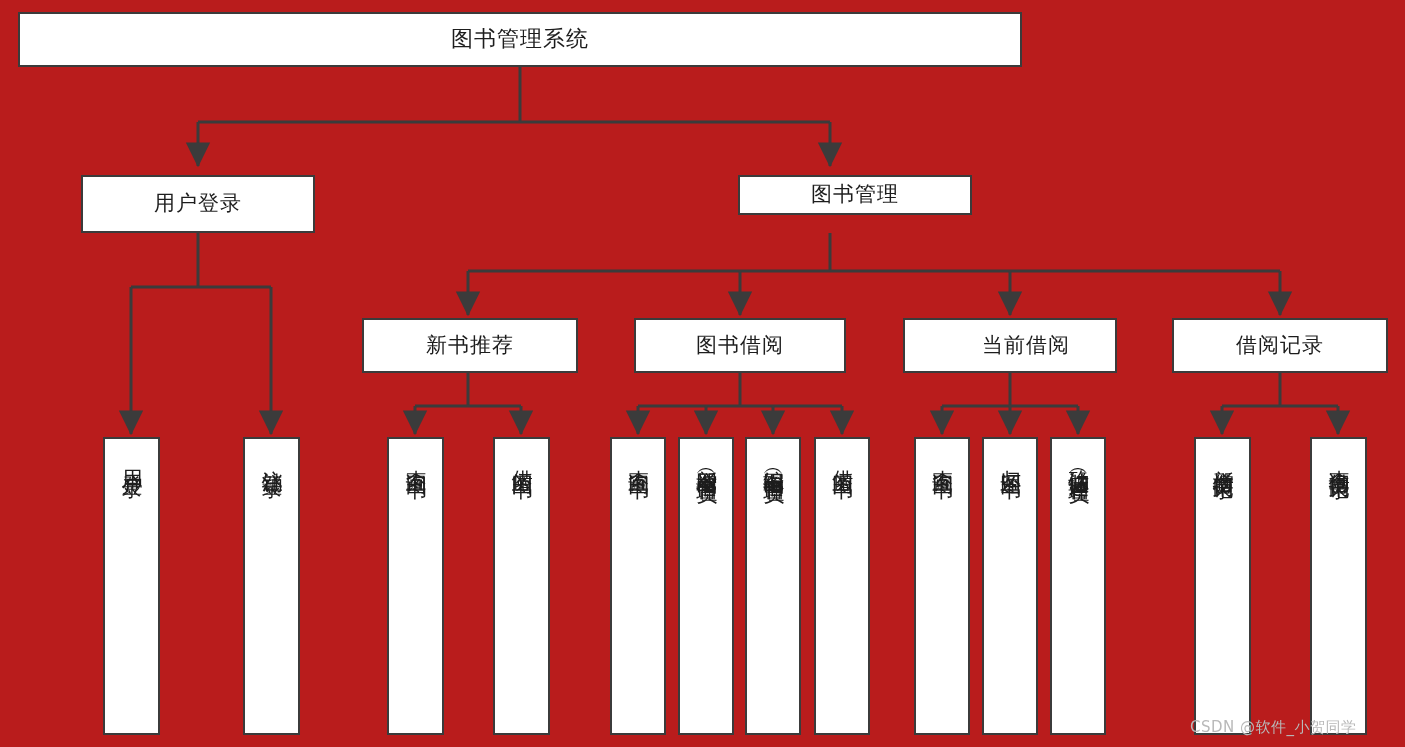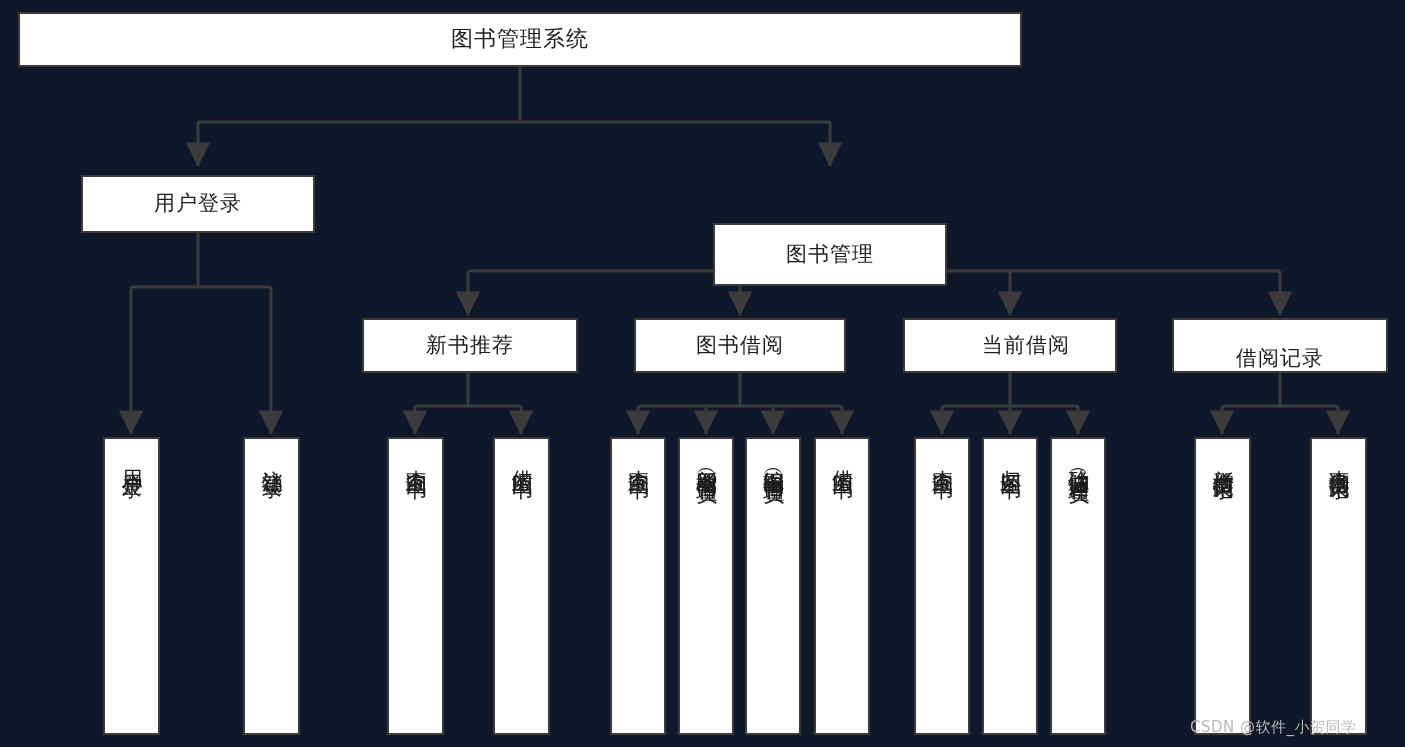--- a/index.html
+++ b/index.html
@@ -5,21 +5,21 @@
 <style>
   html,body{margin:0;padding:0;background:#ffffff;}
   body{
     font-family:"DejaVu Sans","Liberation Sans",sans-serif;
     -webkit-font-smoothing:antialiased;
   }
   #canvas{
     position:relative;
     width:1405px;
     height:747px;
-    background:#0f172a;
+    background:#b91c1c;
     overflow:hidden;
   }
   #edges{
     position:absolute;
     left:0; top:0;
     width:1405px; height:747px;
     pointer-events:none;
   }
   .node{
     position:absolute;
@@ -121,34 +121,34 @@
     </g>
   </svg>
 
   <div class="node h root" style="left:18px;top:12px;width:1004px;height:55px;">
     <span>图书管理系统</span>
   </div>
 
   <div class="node h" style="left:81px;top:175px;width:234px;height:58px;">
     <span>用户登录</span>
   </div>
-  <div class="node h" style="left:713px;top:175px;width:234px;height:63px;margin-top:48px;">
+  <div class="node h" style="left:738px;top:175px;width:234px;height:40px;">
     <span>图书管理</span>
   </div>
 
   <div class="node h" style="left:634px;top:318px;width:212px;height:55px;">
     <span>图书借阅</span>
   </div>
   <div class="node h" style="left:362px;top:318px;width:216px;height:55px;">
     <span>新书推荐</span>
   </div>
   <div class="node h" style="left:903px;top:318px;width:214px;height:55px;padding-left:32px;">
     <span>当前借阅</span>
   </div>
-  <div class="node h" style="left:1172px;top:318px;width:216px;height:55px;align-items:flex-end;">
+  <div class="node h" style="left:1172px;top:318px;width:216px;height:55px;">
     <span>借阅记录</span>
   </div>
 
   <div class="node v" style="left:103px;top:437px;width:57px;height:298px;">
     <span class="vtext">用户登录</span>
   </div>
   <div class="node v" style="left:243px;top:437px;width:57px;height:298px;">
     <span class="vtext">注销登录</span>
   </div>
 

